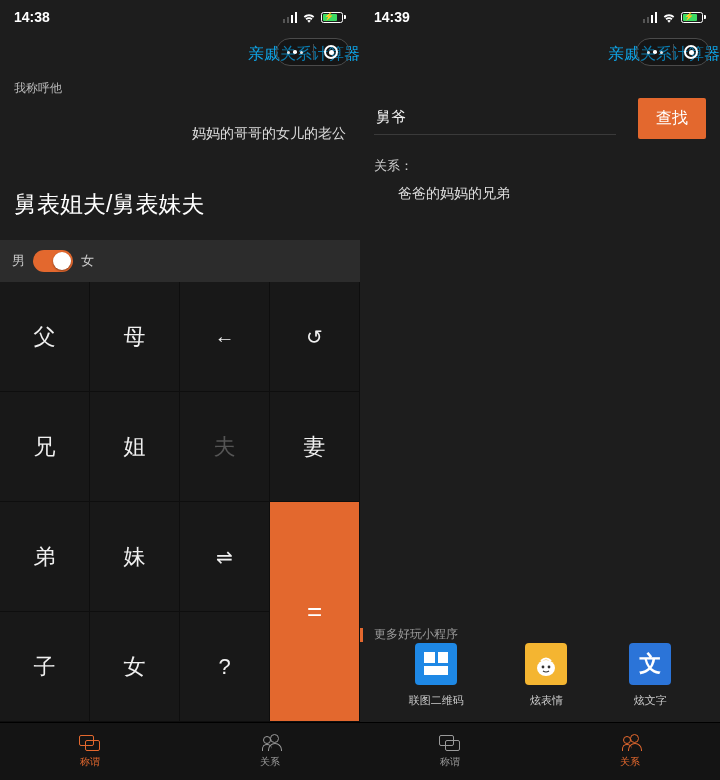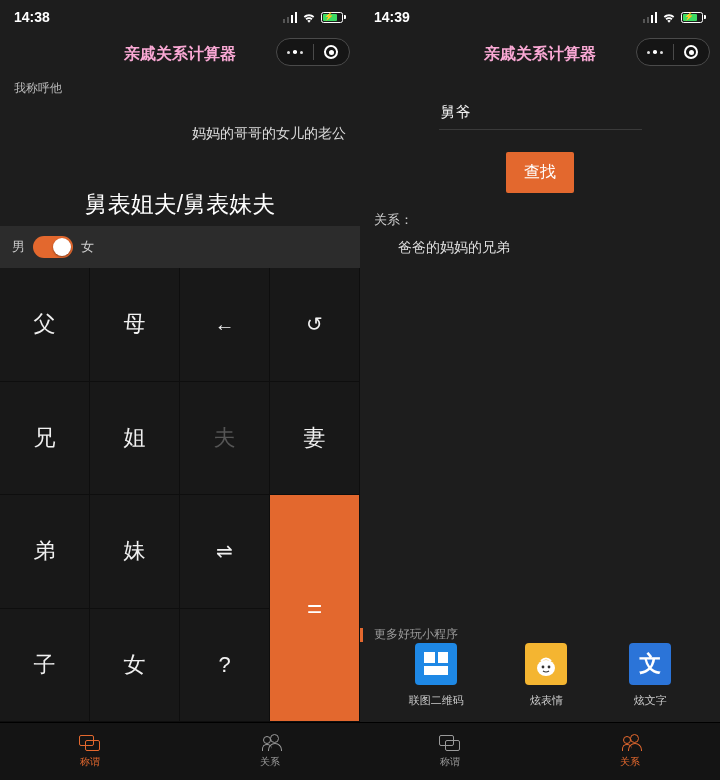--- a/index.html
+++ b/index.html
@@ -15,34 +15,34 @@
   .sigbars span:nth-child(2){height:6px; background:#555;}
   .sigbars span:nth-child(3){height:8px;}
   .sigbars span:nth-child(4){height:11px;}
   .wifi-ic{ width:14px; height:11px; }
   .batt{ display:flex; align-items:center; }
   .batt-body{ width:22px; height:11px; border:1px solid #fff; border-radius:2.5px; position:relative; padding:1px;}
   .batt-fill{ background:#3ddc63; height:100%; width:75%; border-radius:1px; position:relative; display:flex; align-items:center; justify-content:center;}
   .batt-cap{ width:2px; height:4px; background:#fff; border-radius:0 1px 1px 0; margin-left:1px;}
   .bolt{ font-size:8px; color:#000; line-height:1; }
   
-  .titlebar{ height:40px; display:flex; align-items:center; justify-content:center; position:relative; color:#f9a8d4; font-size:16px; font-weight:700;}
+  .titlebar{ height:40px; display:flex; align-items:center; justify-content:flex-end; position:relative; color:#0ea5e9; font-size:16px; font-weight:400;}
   .capsule{ position:absolute; right:10px; top:4px; width:74px; height:28px; border:1px solid #4a4a4a; border-radius:14px; display:flex; align-items:center; background:rgba(0,0,0,0.25);}
   .capsule .half{ flex:1; display:flex; align-items:center; justify-content:center; color:#fff; font-size:14px;}
   .capsule .sep{ width:1px; height:16px; background:#4a4a4a;}
   .dots{ display:flex; gap:3px;}
   .dots span{ width:3.5px; height:3.5px; border-radius:50%; background:#fff; display:block;}
   .dots span:first-child, .dots span:last-child{ width:3px; height:3px; opacity:.85; margin-top:0.5px;}
   .target{ width:14px; height:14px; border:2px solid #fff; border-radius:50%; display:flex; align-items:center; justify-content:center;}
   .target span{ width:5px; height:5px; background:#fff; border-radius:50%; display:block;}
   
   .left .upper{ flex:0 0 auto; padding:6px 14px 0 14px; }
   .prompt{ font-size:12px; color:#bbb; text-align:left; }
   .chain{ font-size:14px; color:#ddd; text-align:right; margin-top:28px; margin-bottom:46px;}
-  .result{ font-size:23px; color:#fff; text-align:center; font-weight:400; margin-bottom:6px;}
+  .result{ font-size:23px; color:#fff; font-weight:400; margin-bottom:20px;}
   .genderbar{ background:#2c2c2c; height:42px; display:flex; align-items:center; padding:0 12px; font-size:13px; color:#ccc; gap:8px;}
   .switch{ width:40px; height:22px; background:#e3682e; border-radius:11px; position:relative;}
   .switch .knob{ width:18px; height:18px; background:#fff; border-radius:50%; position:absolute; top:2px; left:20px; box-shadow:0 1px 2px rgba(0,0,0,.4);}
   .keypad{ flex:1; display:grid; grid-template-columns:repeat(4,1fr); grid-template-rows:repeat(4,1fr); background:#181818;}
   .key{ display:flex; align-items:center; justify-content:center; font-size:22px; color:#f0f0f0; border-right:1px solid #0e0e0e; border-bottom:1px solid #0e0e0e; font-weight:300;}
   .key.dim{ color:#555;}
   .key.eq{ background:#e3682e; color:#fff; grid-row:span 2; font-size:26px;}
   .key.sym{ font-size:20px;}
   
   .tabbar{ height:58px; background:#141414; display:flex; border-top:1px solid #000;}
@@ -52,21 +52,21 @@
   .bubble{ width:15px; height:11px; border:1.5px solid currentColor; border-radius:2px; position:absolute;}
   .bubble.b1{ top:0; left:0;}
   .bubble.b2{ top:5px; left:6px;}
   .person{ width:18px; height:18px; position:relative; left:2px;}
   .person::before{ content:""; position:absolute; width:7px; height:7px; border:1.5px solid currentColor; border-radius:50%; top:-1px; left:7px;}
   .person::after{ content:""; position:absolute; width:12px; height:7px; border:1.5px solid currentColor; border-bottom:none; border-radius:7px 7px 0 0; top:8px; left:5px;}
   .person .p2::before{ content:""; position:absolute; width:6px; height:6px; border:1.5px solid currentColor; border-radius:50%; top:1px; left:0px;}
   .person .p2::after{ content:""; position:absolute; width:9px; height:6px; border:1.5px solid currentColor; border-bottom:none; border-right:none; border-radius:6px 6px 0 0; top:9px; left:-1px;}
   
   .right .body{ flex:1; padding:24px 14px 0 14px; display:flex; flex-direction:column;}
-  .searchrow{ display:flex; gap:22px; align-items:center;flex-direction:column;}
+  .searchrow{ display:flex; gap:22px; align-items:center;}
   .searchinput{ flex:1; background:transparent; border:none; border-bottom:1px solid #3a3a3a; color:#eee; font-size:15px; padding:6px 2px 8px 2px; outline:none;}
   .searchbtn{ background:#e3682e; color:#fff; border:none; font-size:16px; padding:10px 18px; border-radius:2px;}
   .rel-label{ font-size:13px; color:#ccc; margin-top:18px;}
   .rel-value{ font-size:14px; color:#ddd; margin-top:10px; padding-left:24px;}
   .spacer{ flex:1;}
   .more{ font-size:12px; color:#9a9a9a; position:relative;}
   .more::before{ content:""; position:absolute; left:-14px; top:50%; width:3px; height:14px; background:#e3682e; transform:translateY(-50%);}
   .apps{ display:flex; justify-content:space-around; padding:0 4px 14px 4px;}
   .app{ display:flex; flex-direction:column; align-items:center; gap:8px; font-size:11px; color:#ccc;}
   .appicon{ width:42px; height:42px; border-radius:4px; display:flex; align-items:center; justify-content:center; color:#fff; font-size:20px; font-weight:600;}

